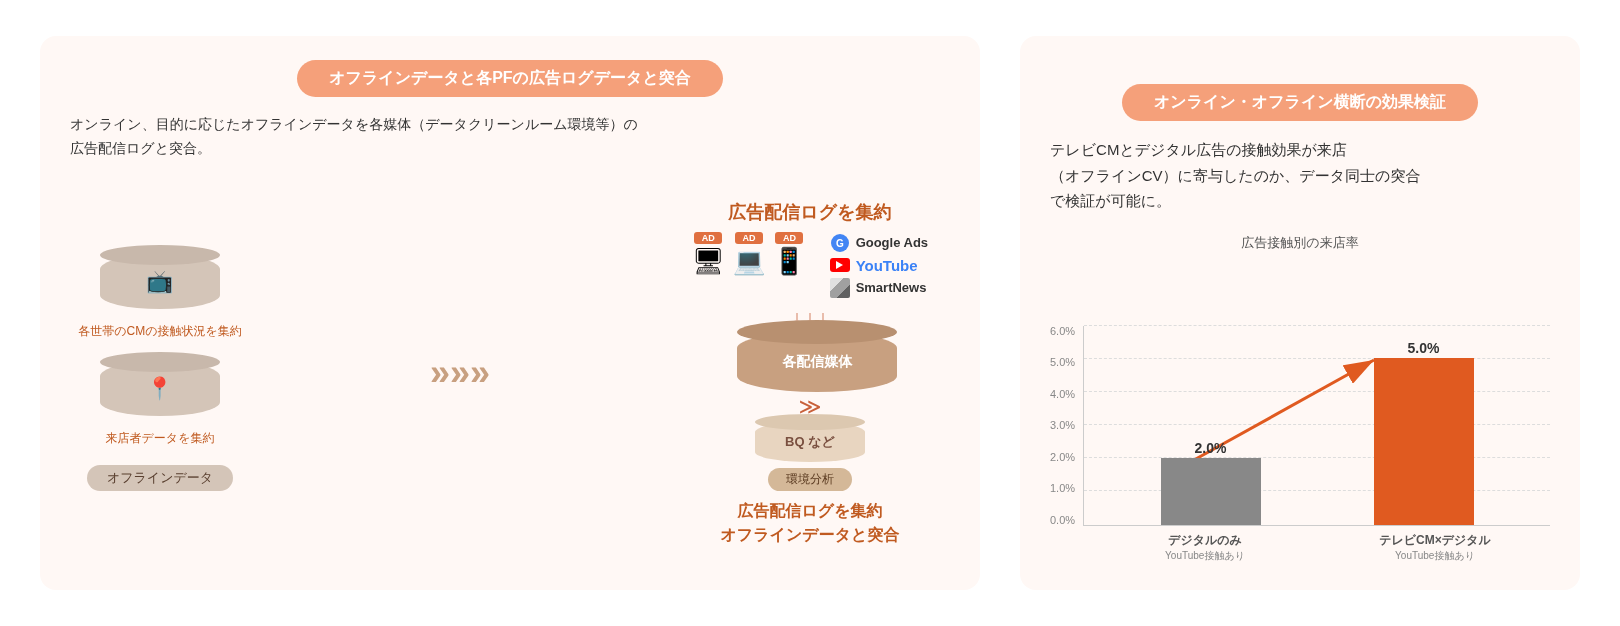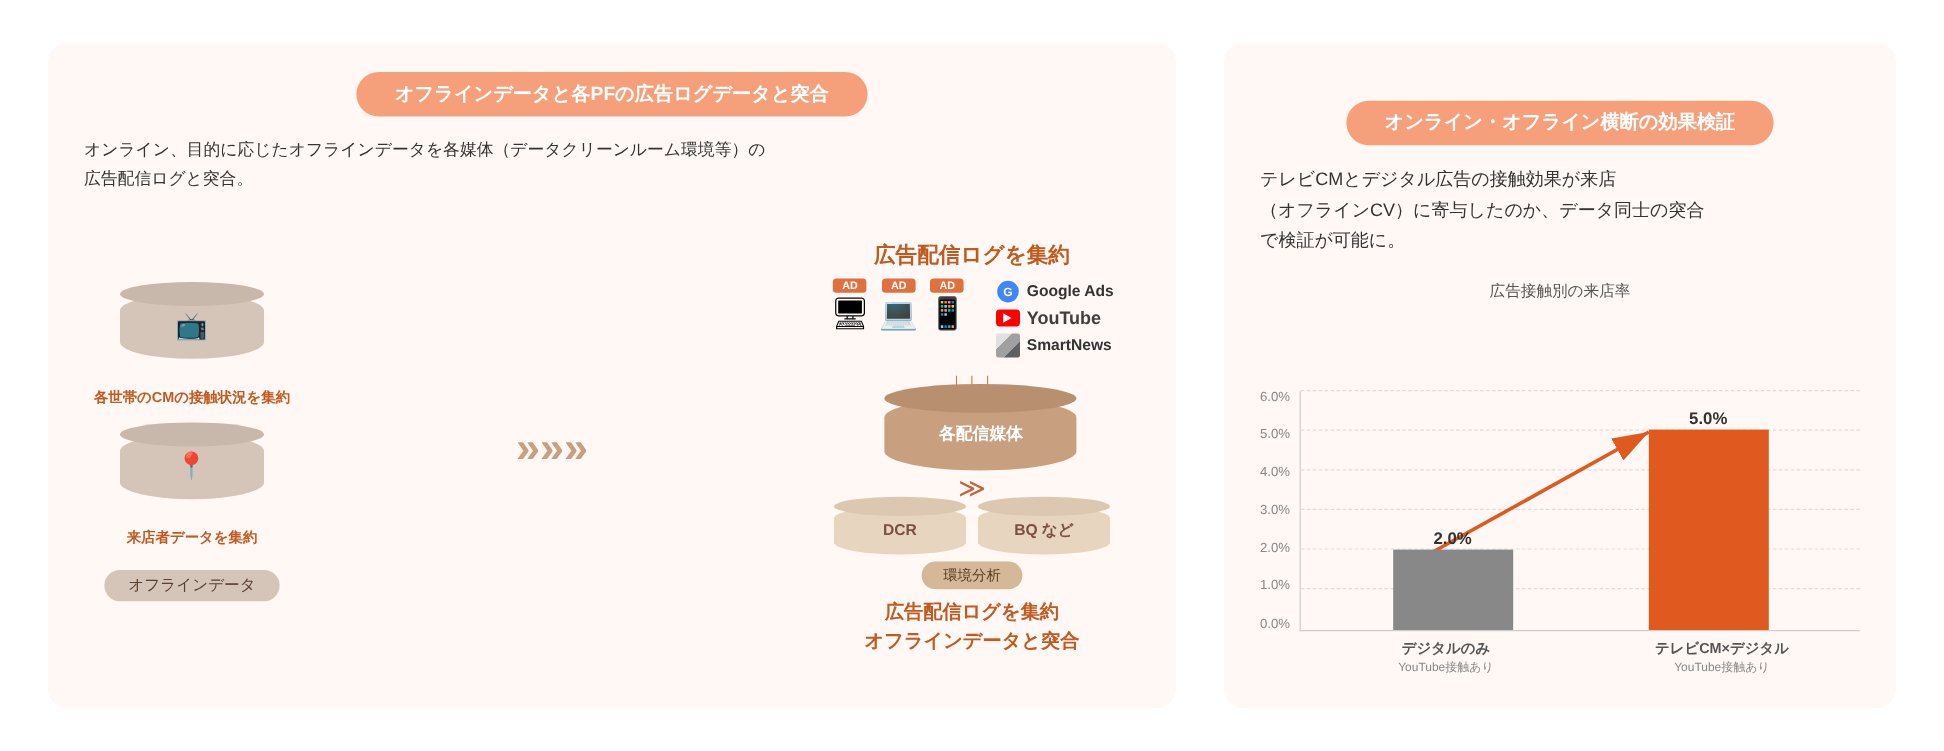--- a/index.html
+++ b/index.html
@@ -90,23 +90,23 @@
       border-radius: 50%;
     }
     .cylinder-icon {
       font-size: 22px;
       color: #7a5c48;
       z-index: 1;
     }
     .cylinder-label {
       font-size: 12px;
       color: #c05a20;
-      font-weight: bold;
+      font-weight: normal;
       text-align: center;
-      margin-top: 20px;
+      margin-top: 10px;
     }
     .offline-label-box {
       background: #d4c5b8;
       color: #5a4030;
       border-radius: 20px;
       padding: 4px 20px;
       font-size: 13px;
       margin-top: 8px;
     }
     
@@ -467,21 +467,21 @@
                 <circle cx="10" cy="10" r="9" fill="#4285F4"></circle>
                 <text x="10" y="14" text-anchor="middle" fill="white" font-size="10" font-weight="bold">G</text>
               </svg>
               <span>Google Ads</span>
             </div>
             <div class="brand-item">
               <div class="brand-youtube-icon">
                 <div class="brand-youtube-play"></div>
               </div>
 
-              <span style="font-size:15px;font-weight:bold;color:#404040;">YouTube</span>
+              <span style="font-size:15px;font-weight:bold;color:#3b82f6;">YouTube</span>
             </div>
             <div class="brand-item">
               <div class="brand-smartnews-icon"></div>
               <span>SmartNews</span>
             </div>
           </div>
         </div>
 
         <div style="display:flex;gap:4px;margin-bottom:4px;justify-content:center;">
           <span style="color:#c8603a;font-size:18px;">↓</span>
@@ -491,23 +491,20 @@
 
         <div class="main-cylinder-wrap">
           <div class="main-cylinder">
             <span class="main-cylinder-label">各配信媒体</span>
           </div>
         </div>
 
         <div class="double-down-arrow">≫</div>
 
         <div class="sub-cylinders">
-          <div class="sub-cylinder">
-            <span class="sub-cylinder-text">DCR</span>
-          </div>
           <div class="sub-cylinder">
             <span class="sub-cylinder-text">BQ など</span>
           </div>
         </div>
         <div class="env-badge">環境分析</div>
         <div class="center-bottom-label">
           <span>広告配信ログを集約</span><br>
           <span>オフラインデータと突合</span>
         </div>
       </div>

